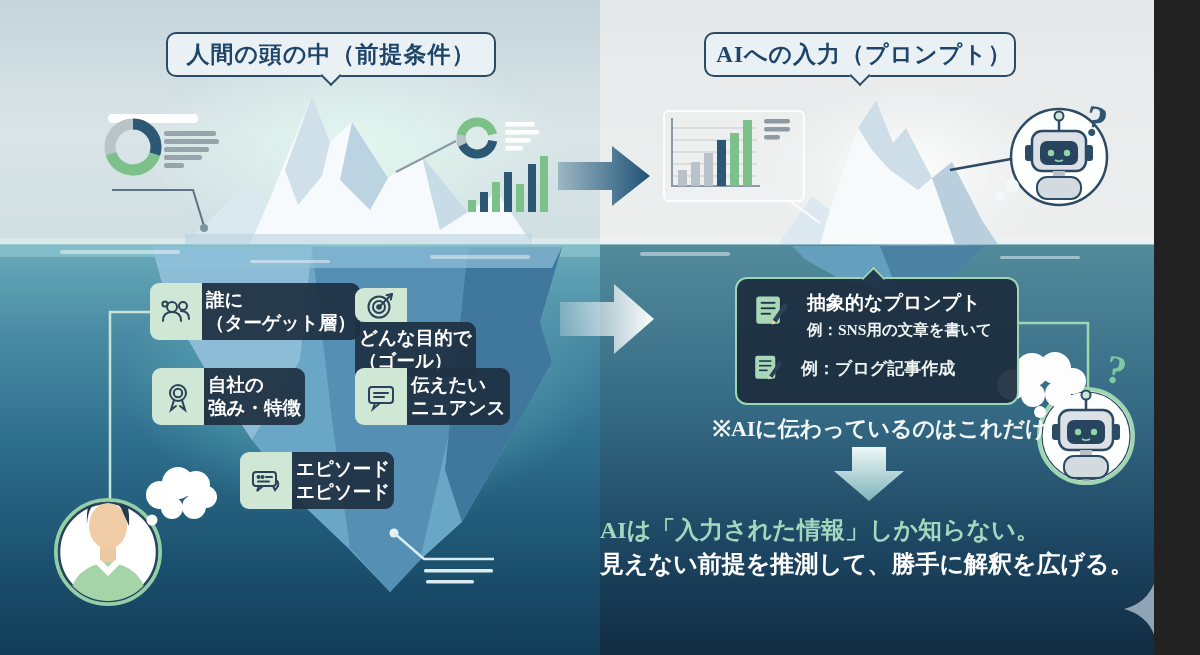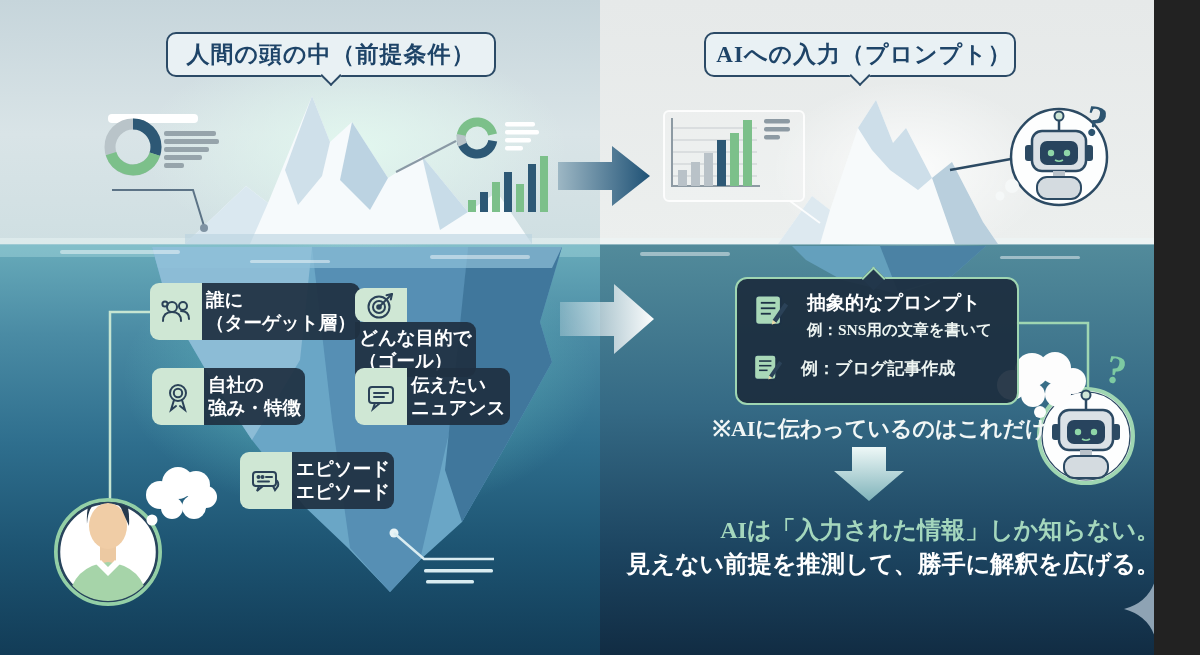--- a/index.html
+++ b/index.html
@@ -50,21 +50,21 @@
   .prompt-box::before{content:"";position:absolute;left:128px;top:-9px;width:15px;height:15px;
     background:#22374b;border-top:2.5px solid #9fd6b2;border-left:2.5px solid #9fd6b2;
     transform:rotate(45deg);}
   .p-row{display:flex;gap:18px;align-items:flex-start;}
   .p-row.second{margin-top:9px;align-items:center;}
   .p-title{font-size:19px;font-weight:bold;color:#ffffff;}
   .p-ex{font-size:15.5px;color:#eef5f2;font-weight:bold;margin-top:4px;}
   .p-ex.solo{margin-top:0;font-size:17px;}
   .note{left:700px;top:412px;width:360px;text-align:center;
     font-size:22px;font-weight:bold;color:#f2f7f6;}
-  .conclusion{left:600px;top:513px;width:560px;text-align:right;
+  .conclusion{left:600px;top:513px;width:560px;text-align:left;
     font-weight:bold;font-size:24px;line-height:34px;}
   .c-mint{color:#a4d7bd;}
   .c-white{color:#ffffff;}
   .qmark{font-weight:bold;}
   #qmark-top{left:1085px;top:96px;font-size:44px;color:#2d5470;transform:rotate(14deg);}
   #qmark-bottom{left:1106px;top:346px;font-size:40px;color:#7dcaa2;transform:rotate(12deg);}
 </style>
 </head>
 <body>
 

